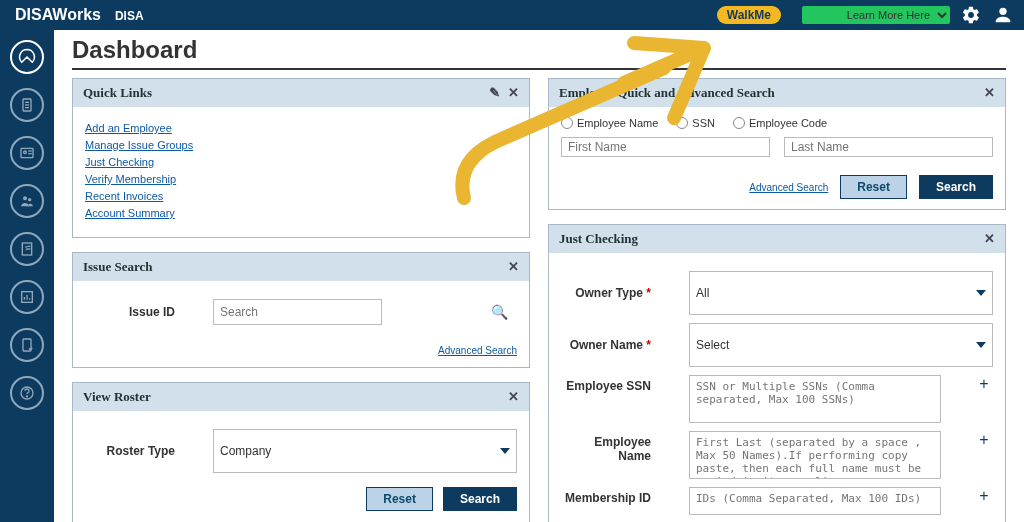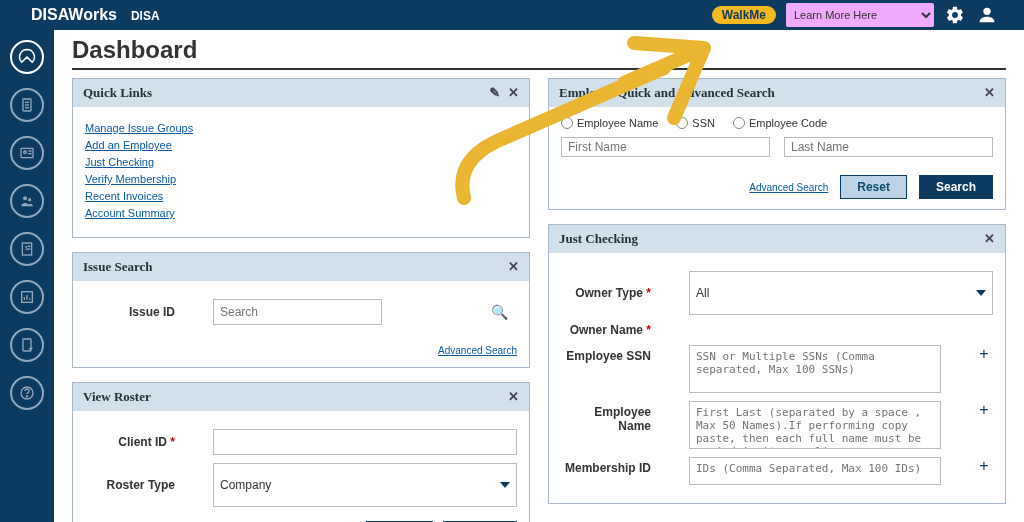--- a/index.html
+++ b/index.html
@@ -1,25 +1,25 @@
 <!DOCTYPE html>
 <html><head>
 <meta charset="utf-8">
 <style>
   * { box-sizing: border-box; margin: 0; padding: 0; }
   body { font-family: Arial, Helvetica, sans-serif; font-size: 12px; color: #333; background: #fff; width: 1024px; height: 522px; overflow: hidden; position: relative; }
   
   
-  .top-header { background: #0d3a5f; height: 30px; display: flex; align-items: center; padding: 0 26px; color: #fff; }
+  .top-header { background: #0d3a5f; height: 30px; display: flex; align-items: center; padding: 0 10px; color: #fff; }
   .logo { display: flex; align-items: baseline; gap: 14px; padding-left: 5px; }
   .logo-main { font-size: 16px; font-weight: bold; }
   .logo-sub { font-size: 12px; font-weight: bold; }
   .header-spacer { flex: 1; }
-  .walkme-badge { background: #f4b920; color: #0d3a5f; font-size: 12px; font-weight: bold; padding: 2px 10px; border-radius: 10px; margin-right: 10px; cursor: pointer; }
-  .learn-more { background: #f0abfc; color: #333; border: none; font-size: 11px; height: 24px; width: 148px; padding: 0 4px; border-radius: 2px; }
+  .walkme-badge { background: #f4b920; color: #0d3a5f; font-size: 12px; font-weight: bold; padding: 2px 10px; border-radius: 10px; margin-right: 21px; cursor: pointer; }
+  .learn-more { background: #22c55e; color: #333; border: none; font-size: 11px; height: 18px; width: 148px; padding: 0 4px; border-radius: 2px; text-align: right; }
   .gear-icon, .user-icon { width: 22px; height: 22px; margin-left: 10px; cursor: pointer; display:flex; align-items:center; justify-content:center;}
   
   
   .sidebar { position: absolute; left: 0; top: 30px; width: 54px; bottom: 0; background: #0d3a5f; display: flex; flex-direction: column; align-items: center; padding-top: 10px; gap: 14px; }
   .side-icon { width: 34px; height: 34px; border: 2px solid #91a7bb; border-radius: 50%; display:flex; align-items:center; justify-content:center; cursor:pointer; color:#91a7bb;}
   .side-icon.active { border-color: #fff; color: #fff; }
   
   
   .main { position: absolute; left: 54px; top: 30px; right: 0; bottom: 0; padding: 6px 18px; overflow: hidden; }
   .page-title { font-size: 24px; font-weight: bold; margin-bottom: 4px; }
@@ -166,22 +166,22 @@
     <div class="col">
 
       <div class="panel">
         <div class="panel-header">
           <span>Quick Links</span>
           <span class="spacer"></span>
           <span class="hicon">✎</span>
           <span class="hicon">✕</span>
         </div>
         <div class="panel-body" style="min-height:130px;">
+          <a class="qlink">Add an Employee</a>
           <a class="qlink">Manage Issue Groups</a>
-          <a class="qlink">Add an Employee</a>
           <a class="qlink">Just Checking</a>
           <a class="qlink">Verify Membership</a>
           <a class="qlink">Recent Invoices</a>
           <a class="qlink">Account Summary</a>
         </div>
       </div>
 
       <div class="panel">
         <div class="panel-header">
           <span>Issue Search</span>
@@ -202,24 +202,20 @@
         </div>
       </div>
 
       <div class="panel">
         <div class="panel-header">
           <span>View Roster</span>
           <span class="spacer"></span>
           <span class="hicon">✕</span>
         </div>
         <div class="panel-body">
-          <div class="form-row">
-            <div class="form-label"><span>Client ID</span> <span class="req">*</span></div>
-            <input class="text-input" style="">
-          </div>
           <div class="form-row">
             <div class="form-label">Roster Type</div>
             <div class="select-input">
               <span>Company</span>
                 <span class="caret-down"></span>
             </div>
           </div>
           <div class="btn-row">
             <button class="btn btn-light">Reset</button>
             <button class="btn btn-dark">Search</button>
@@ -272,20 +268,24 @@
         <div class="panel-body">
           <div class="form-row">
             <div class="form-label"><span>Owner Type</span> <span class="req">*</span></div>
             <div class="select-input">
                 <span>All</span>
                 <span class="caret-down"></span>
               </div>
           </div>
           <div class="form-row">
             <div class="form-label"><span>Owner Name</span> <span class="req">*</span></div>
+            <div class="select-input">
+                <span>Select</span>
+                <span class="caret-down"></span>
+              </div>
           </div>
           <div class="form-row form-row-top">
             <div class="form-label"><span>Employee SSN</span></div>
             <textarea class="textarea-input" placeholder="SSN or Multiple SSNs (Comma separated, Max 100 SSNs)" style=""></textarea>
             <div class="plus-btn">+</div>
           </div>
           <div class="form-row form-row-top">
             <div class="form-label"><span>Employee Name</span></div>
             <textarea class="textarea-input" placeholder="First Last (separated by a space , Max 50 Names).If performing copy paste, then each full name must be copied in its own line." style=""></textarea>
             <div class="plus-btn">+</div>

